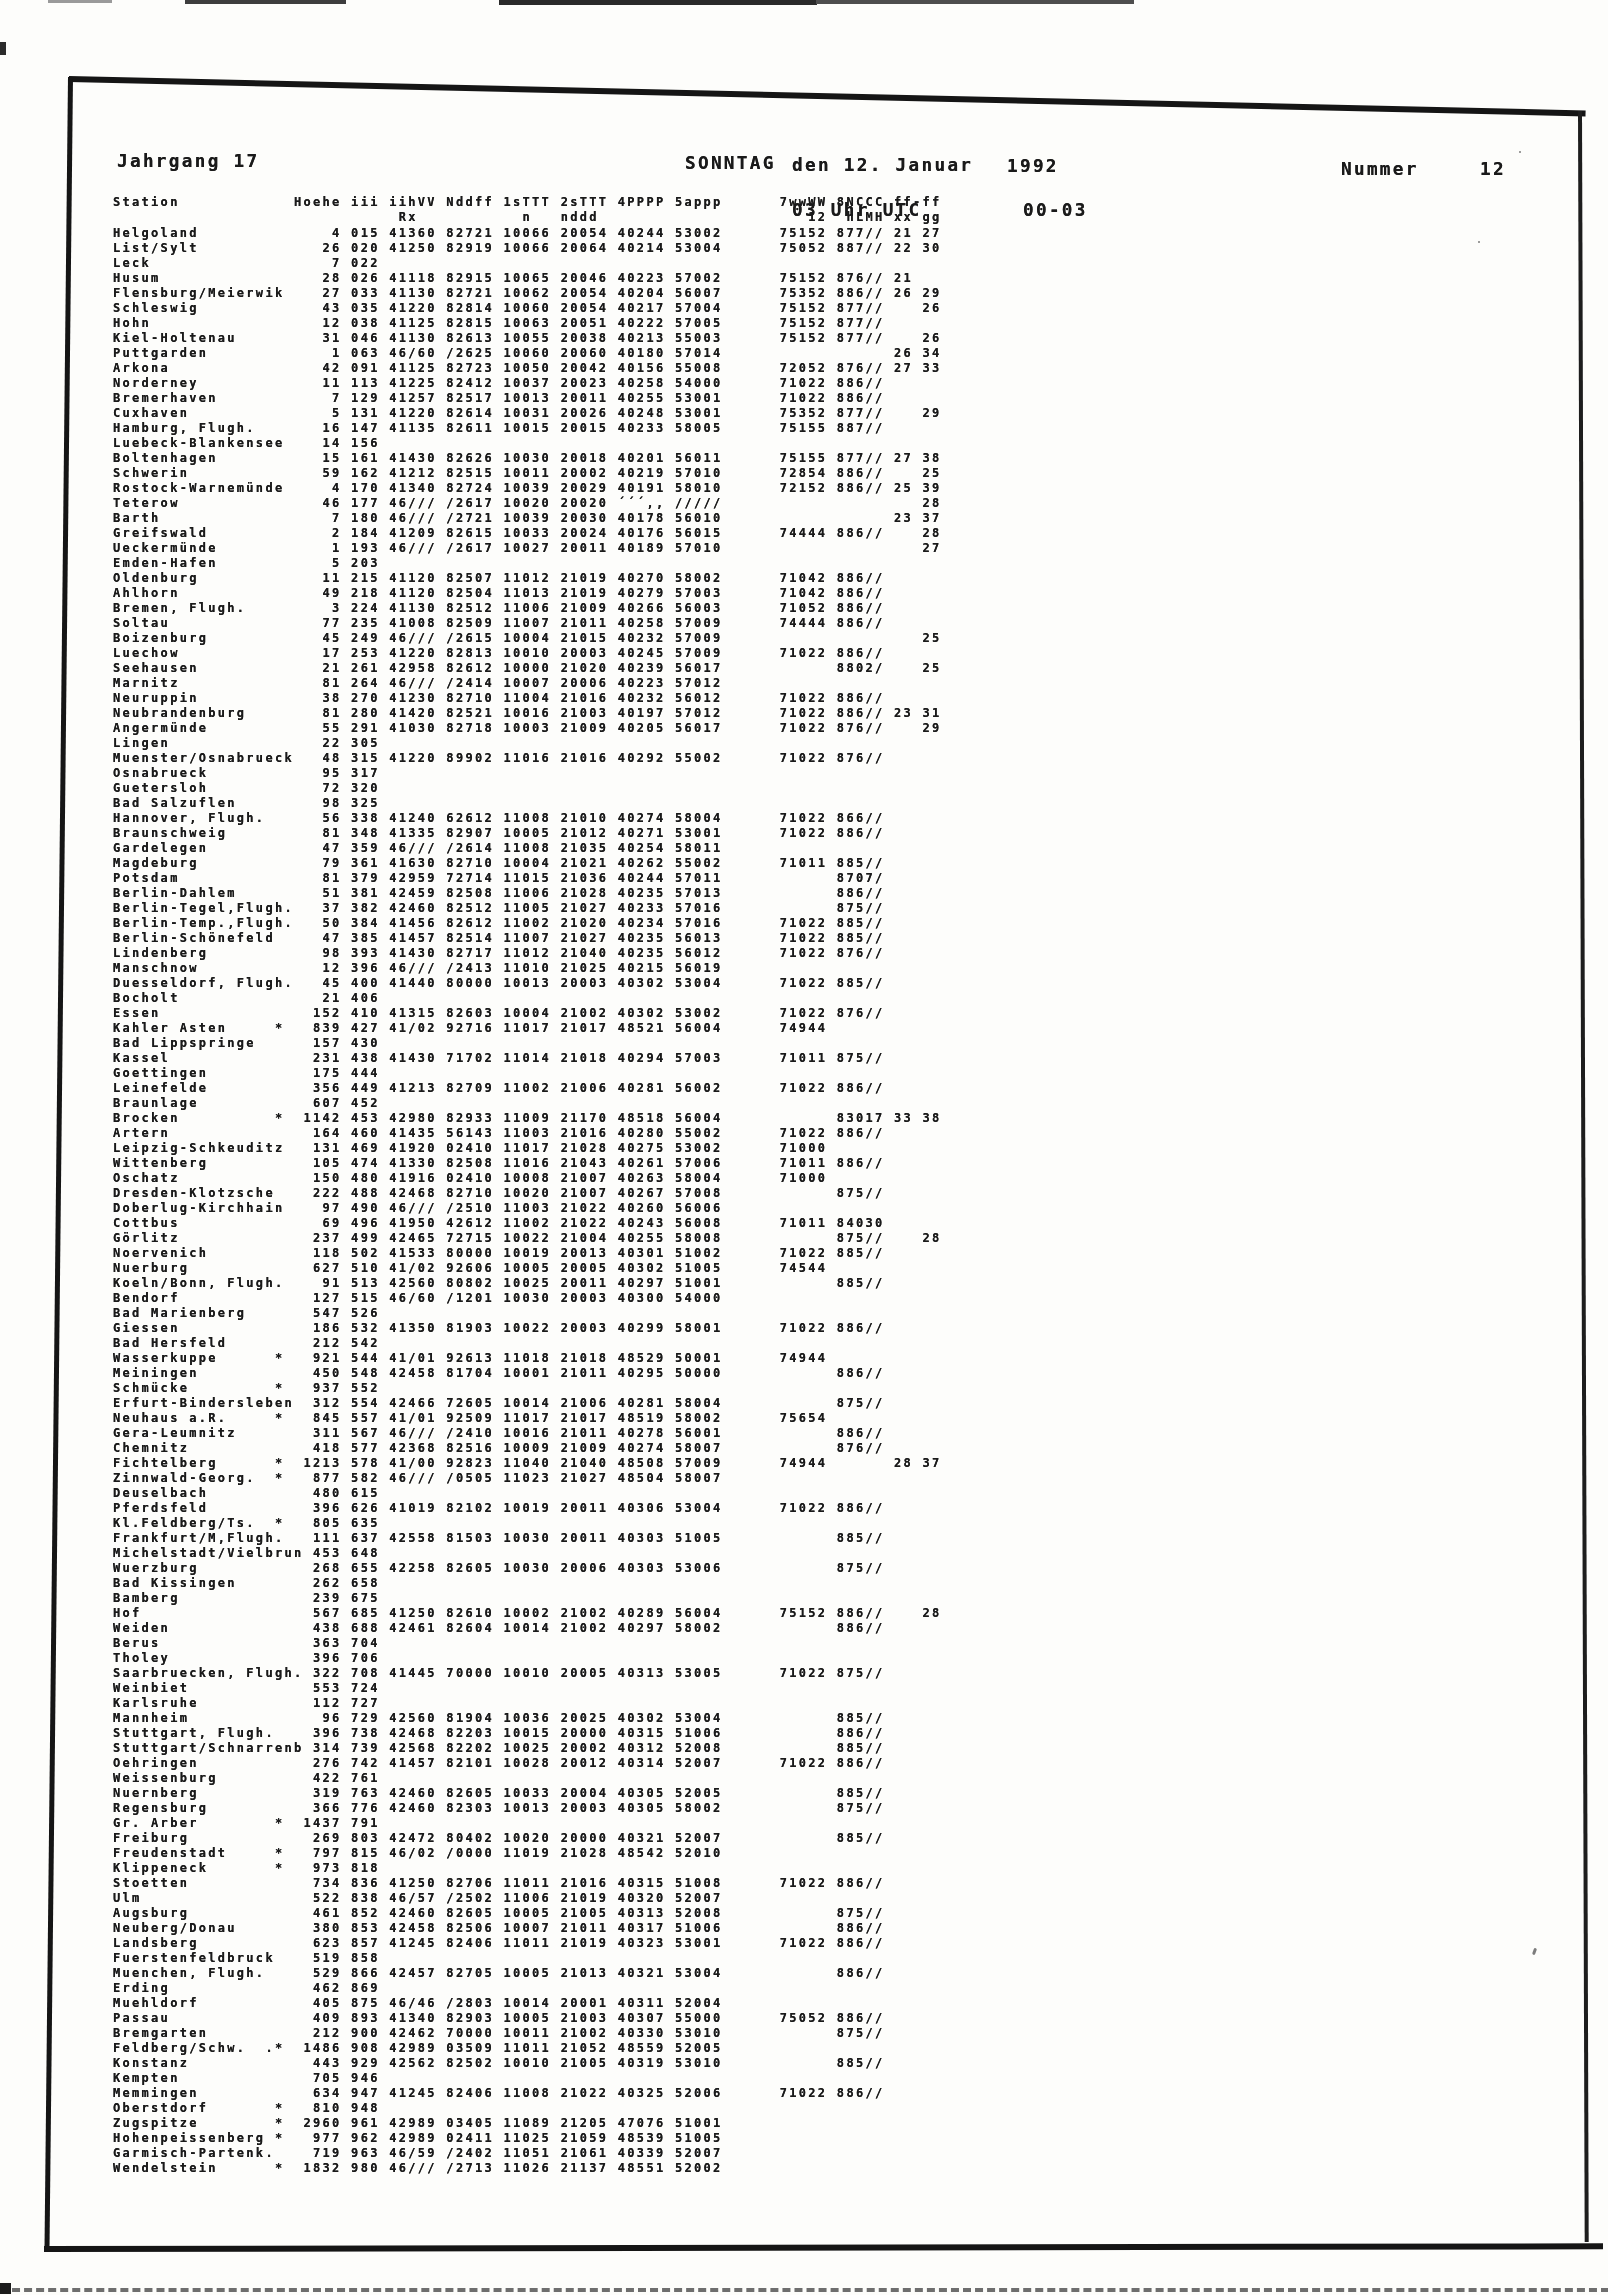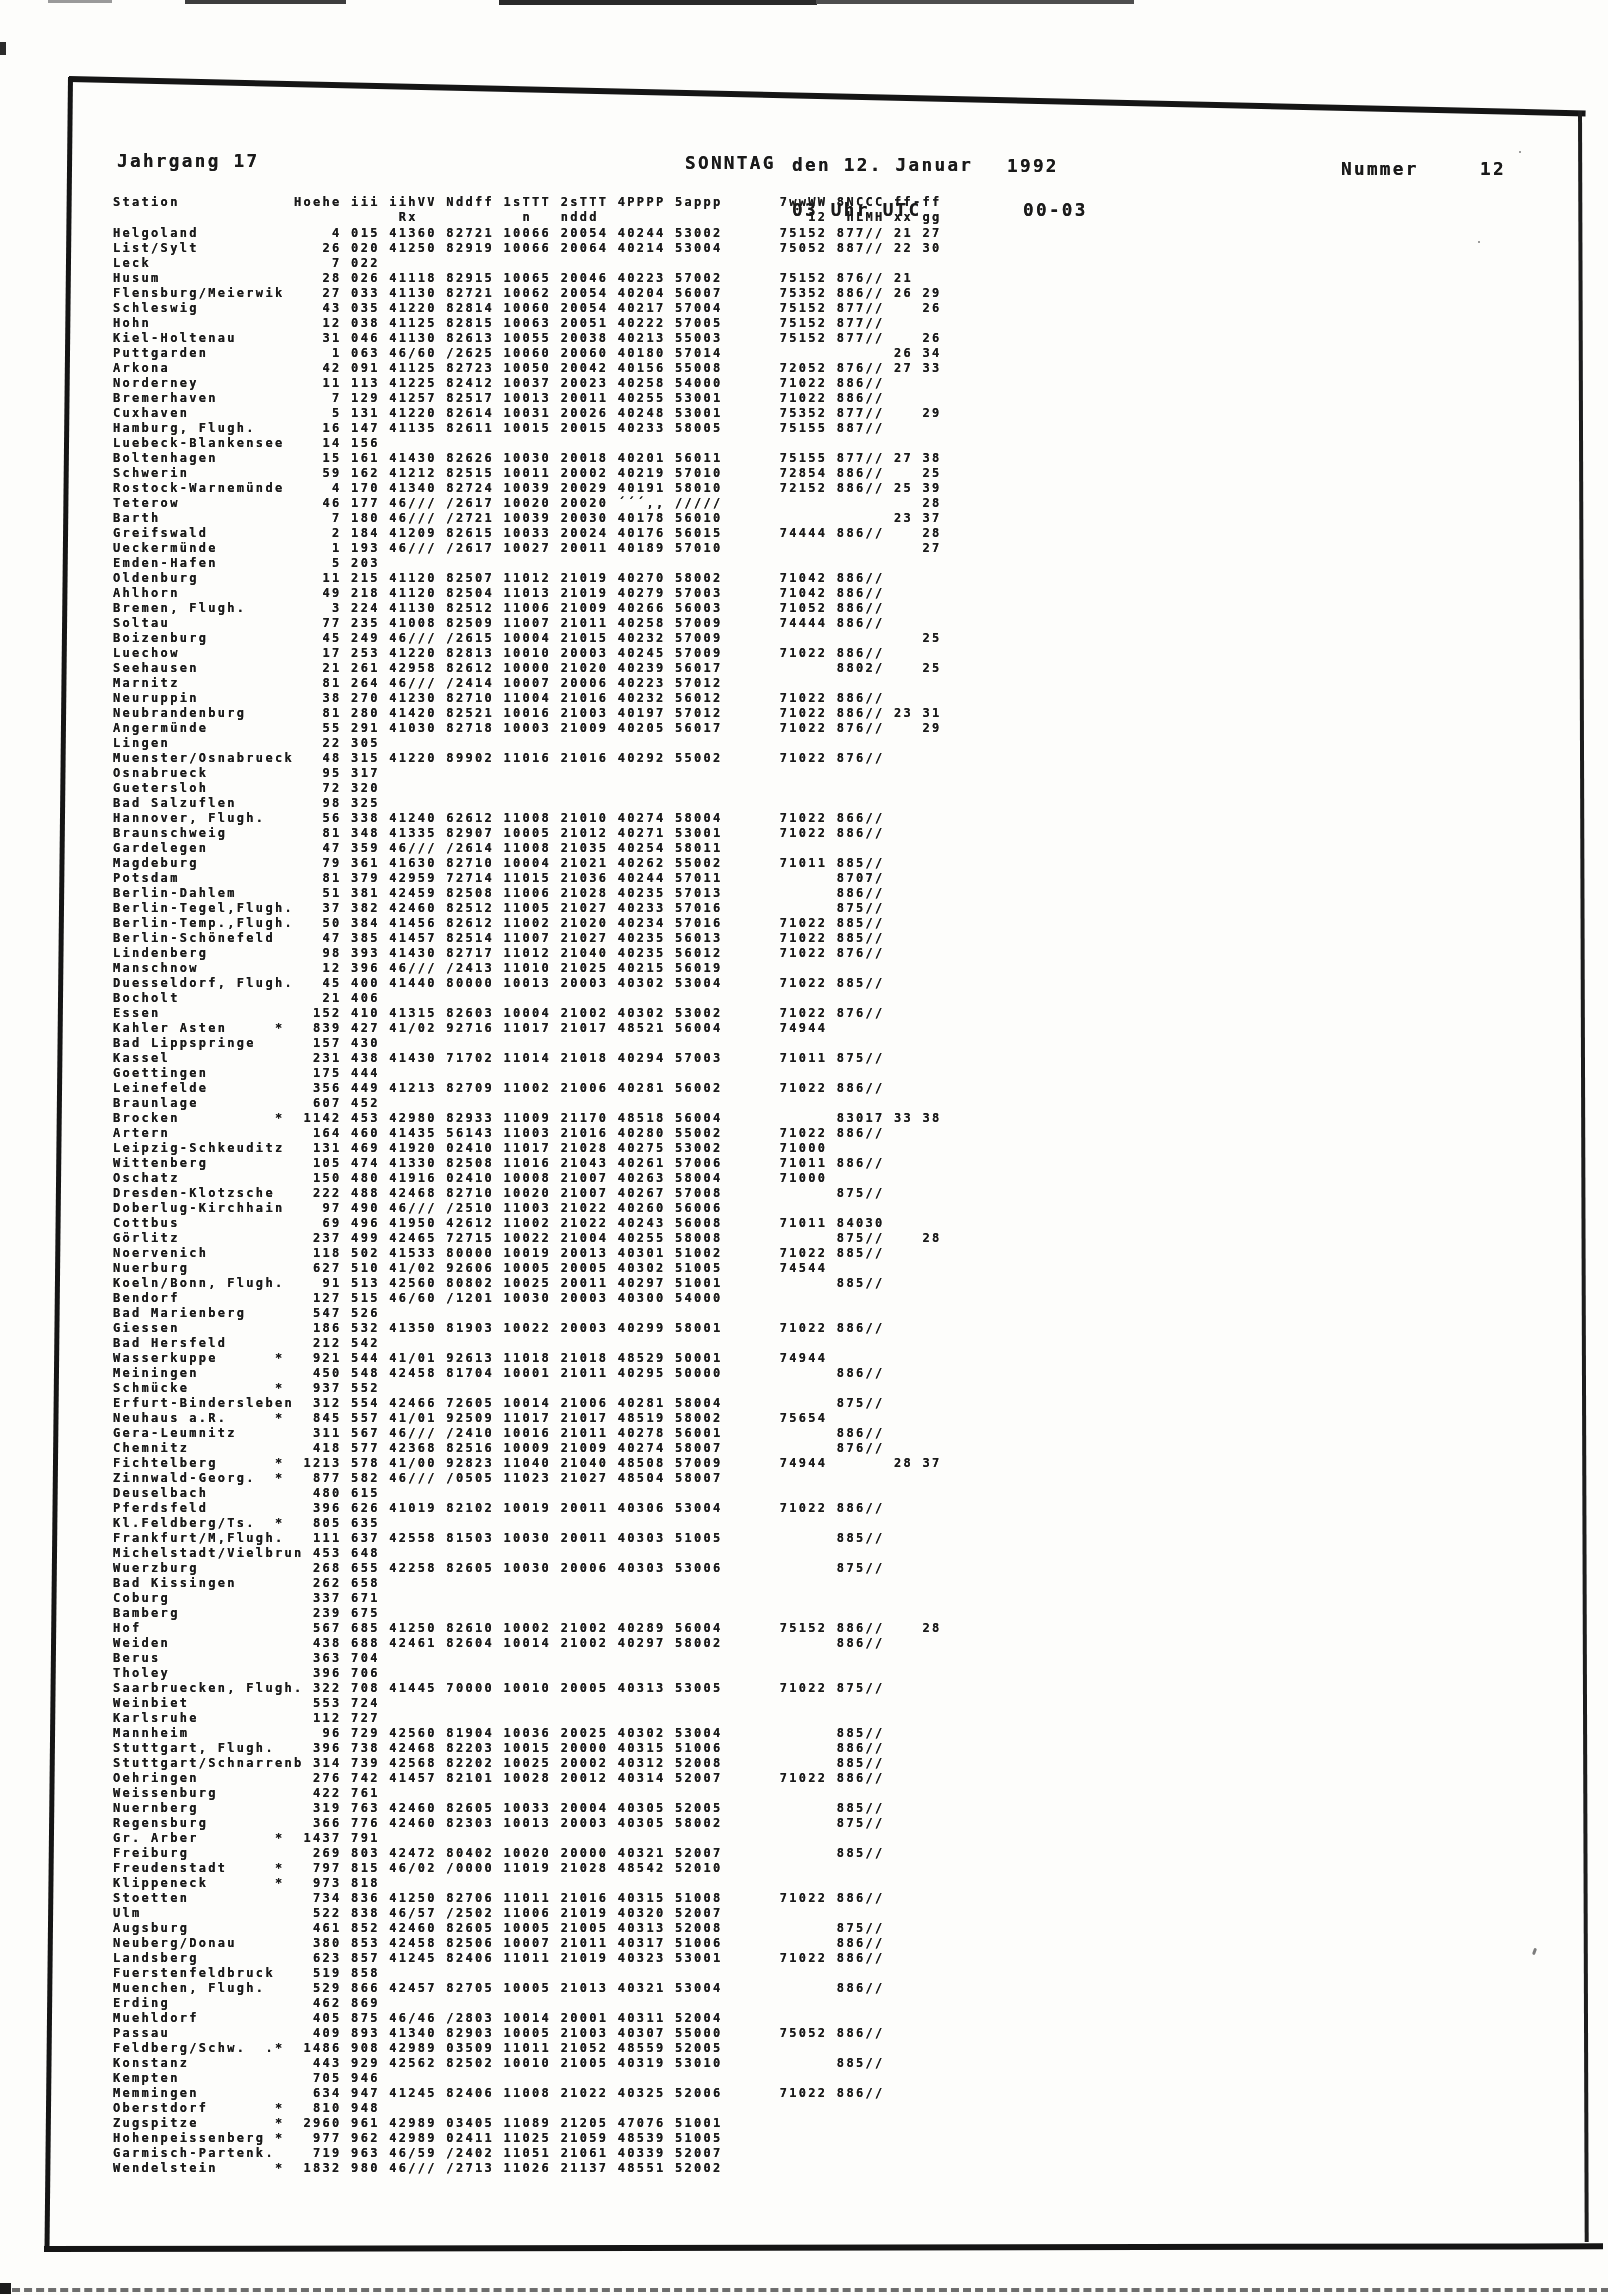--- a/index.html
+++ b/index.html
@@ -146,21 +146,20 @@
         <div class="ln">Chemnitz             418 577 42368 82516 10009 21009 40274 58007            876//</div>
         <div class="ln">Fichtelberg      *  1213 578 41/00 92823 11040 21040 48508 57009      74944       28 37</div>
         <div class="ln">Zinnwald-Georg.  *   877 582 46/// /0505 11023 21027 48504 58007</div>
         <div class="ln">Deuselbach           480 615</div>
         <div class="ln">Pferdsfeld           396 626 41019 82102 10019 20011 40306 53004      71022 886//</div>
         <div class="ln">Kl.Feldberg/Ts.  *   805 635</div>
         <div class="ln">Frankfurt/M,Flugh.   111 637 42558 81503 10030 20011 40303 51005            885//</div>
         <div class="ln">Michelstadt/Vielbrun 453 648</div>
         <div class="ln">Wuerzburg            268 655 42258 82605 10030 20006 40303 53006            875//</div>
         <div class="ln">Bad Kissingen        262 658</div>
-        <div class="ln">Coburg               337 671</div>
         <div class="ln">Bamberg              239 675</div>
         <div class="ln">Hof                  567 685 41250 82610 10002 21002 40289 56004      75152 886//    28</div>
         <div class="ln">Weiden               438 688 42461 82604 10014 21002 40297 58002            886//</div>
         <div class="ln">Berus                363 704</div>
         <div class="ln">Tholey               396 706</div>
         <div class="ln">Saarbruecken, Flugh. 322 708 41445 70000 10010 20005 40313 53005      71022 875//</div>
         <div class="ln">Weinbiet             553 724</div>
         <div class="ln">Karlsruhe            112 727</div>
         <div class="ln">Mannheim              96 729 42560 81904 10036 20025 40302 53004            885//</div>
         <div class="ln">Stuttgart, Flugh.    396 738 42468 82203 10015 20000 40315 51006            886//</div>
@@ -176,20 +175,21 @@
         <div class="ln">Stoetten             734 836 41250 82706 11011 21016 40315 51008      71022 886//</div>
         <div class="ln">Ulm                  522 838 46/57 /2502 11006 21019 40320 52007</div>
         <div class="ln">Augsburg             461 852 42460 82605 10005 21005 40313 52008            875//</div>
         <div class="ln">Neuberg/Donau        380 853 42458 82506 10007 21011 40317 51006            886//</div>
         <div class="ln">Landsberg            623 857 41245 82406 11011 21019 40323 53001      71022 886//</div>
         <div class="ln">Fuerstenfeldbruck    519 858</div>
         <div class="ln">Muenchen, Flugh.     529 866 42457 82705 10005 21013 40321 53004            886//</div>
         <div class="ln">Erding               462 869</div>
         <div class="ln">Muehldorf            405 875 46/46 /2803 10014 20001 40311 52004</div>
         <div class="ln">Passau               409 893 41340 82903 10005 21003 40307 55000      75052 886//</div>
+        <div class="ln">Bremgarten           212 900 42462 70000 10011 21002 40330 53010            875//</div>
         <div class="ln">Feldberg/Schw.  .*  1486 908 42989 03509 11011 21052 48559 52005</div>
         <div class="ln">Konstanz             443 929 42562 82502 10010 21005 40319 53010            885//</div>
         <div class="ln">Kempten              705 946</div>
         <div class="ln">Memmingen            634 947 41245 82406 11008 21022 40325 52006      71022 886//</div>
         <div class="ln">Oberstdorf       *   810 948</div>
         <div class="ln">Zugspitze        *  2960 961 42989 03405 11089 21205 47076 51001</div>
         <div class="ln">Hohenpeissenberg *   977 962 42989 02411 11025 21059 48539 51005</div>
         <div class="ln">Garmisch-Partenk.    719 963 46/59 /2402 11051 21061 40339 52007</div>
         <div class="ln">Wendelstein      *  1832 980 46/// /2713 11026 21137 48551 52002</div>
       </div>

